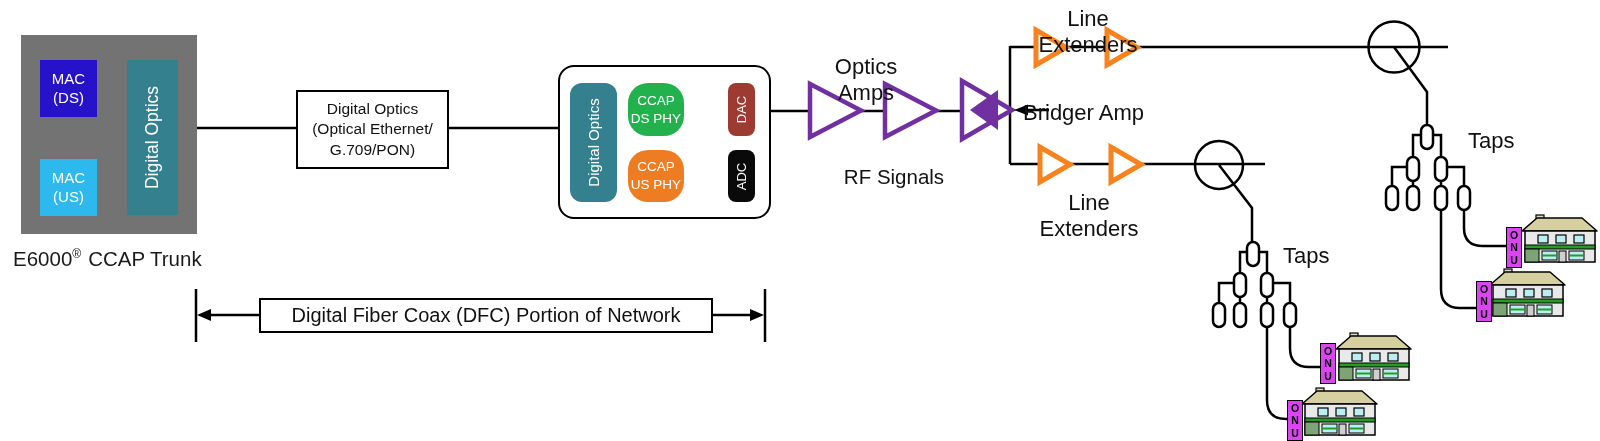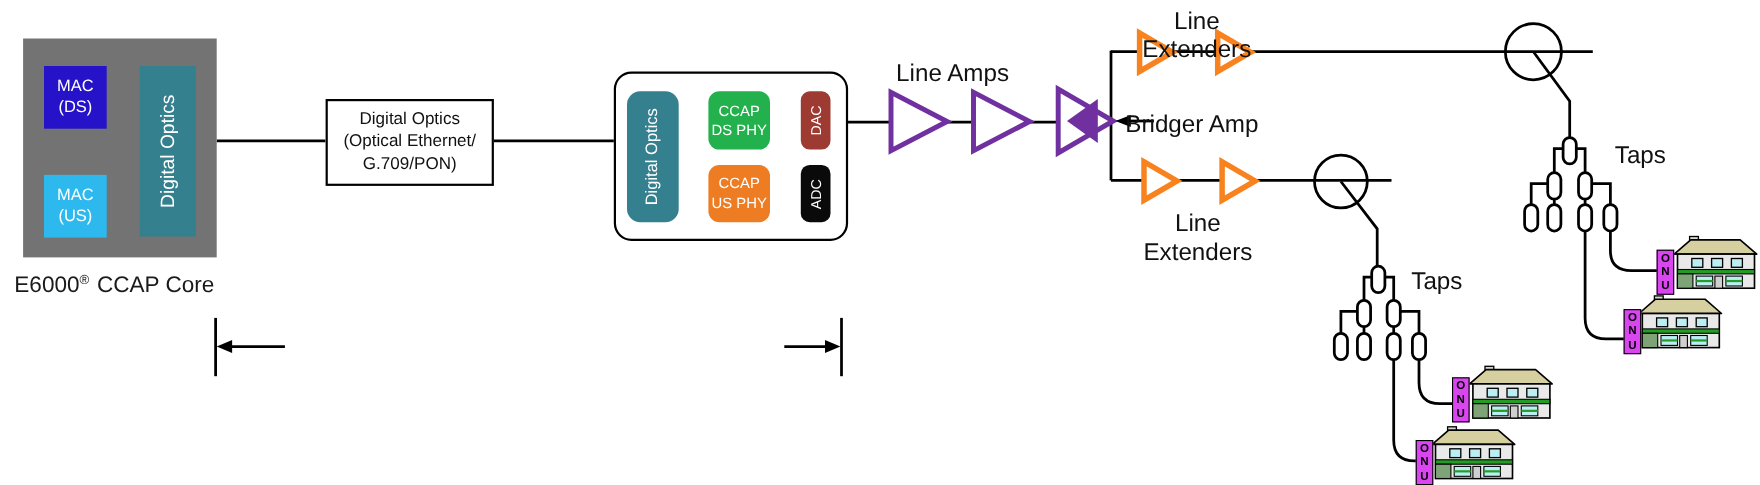--- a/index.html
+++ b/index.html
@@ -25,21 +25,21 @@
   .e6000-label sup{font-size:12px;margin-right:7px;}
 
   
   .fiber-box{left:296px;top:90px;width:149px;height:75px;background:#fff;border:2px solid #000;
              font-size:15.5px;line-height:1.32;}
 
   
   .node-box{left:558px;top:65px;width:209px;height:150px;background:#fff;border:2.5px solid #000;border-radius:16px;}
   .node-optics{left:10px;top:16px;width:47px;height:119px;background:#35808e;border-radius:12px;}
   .node-optics .vtext{font-size:15px;}
-  .phy{left:84px;width:56px;color:#fff;font-size:13.5px;line-height:1.3;border-radius:10px;}
+  .phy{left:68px;width:56px;color:#fff;font-size:13.5px;line-height:1.3;border-radius:20px;}
   .ds-phy{top:16px;height:53px;background:#22b14c;}
   .us-phy{top:83px;height:52px;background:#ee7c22;}
   .conv{left:168px;width:27px;border-radius:8px;}
   .conv .vtext{font-size:13px;}
   .dac{top:16px;height:53px;background:#9d3b33;}
   .adc{top:83px;height:52px;background:#0a0a0a;}
   .node-label{left:582px;top:227px;width:160px;font-size:21.5px;text-align:center;}
 
   
   .lbl{font-size:22px;color:#111;}
@@ -184,21 +184,21 @@
 
   <div class="abs core-block">
     <div class="abs mac mac-ds center pre">MAC
 (DS)</div>
     <div class="abs mac mac-us center pre">MAC
 (US)</div>
     <div class="abs core-optics center">
       <span class="vtext">Digital Optics</span>
     </div>
   </div>
-  <div class="abs e6000-label nowrap"><span>E6000</span><sup>®</sup><span>CCAP Core</span></div>
+  <div class="abs e6000-label nowrap"><span>E6000</span><sup>®</sup><span>CCAP Trunk</span></div>
 
   <div class="abs fiber-box center pre">Digital Optics
 (Optical Ethernet/
 G.709/PON)</div>
 
   <div class="abs node-box">
     <div class="abs node-optics center">
       <span class="vtext">Digital Optics</span>
     </div>
     <div class="abs phy ds-phy center pre">CCAP
@@ -206,26 +206,28 @@
     <div class="abs phy us-phy center pre">CCAP
 US PHY</div>
     <div class="abs conv dac center">
       <span class="vtext">DAC</span>
     </div>
     <div class="abs conv adc center">
       <span class="vtext">ADC</span>
     </div>
   </div>
 
-  <div class="abs lbl trunk-amps-label">Line Amps</div>
+  <div class="abs lbl trunk-amps-label">Optics Amps</div>
+  <div class="abs lbl rf-signals-label">RF Signals</div>
   <div class="abs lbl bridger-label nowrap">Bridger Amp</div>
   <div class="abs lbl le-top-label">Line Extenders</div>
   <div class="abs lbl le-bottom-label">Line Extenders</div>
   <div class="abs lbl taps-top-label nowrap">Taps</div>
   <div class="abs lbl taps-mid-label nowrap">Taps</div>
 
+  <div class="abs dfc-box center nowrap">Digital Fiber Coax (DFC) Portion of Network</div>
 
   <div class="abs onu onu1">ONU</div>
   <div class="abs onu onu2">ONU</div>
   <div class="abs onu onu3">ONU</div>
   <div class="abs onu onu4">ONU</div>
 
 </div>
 
 </body></html>

